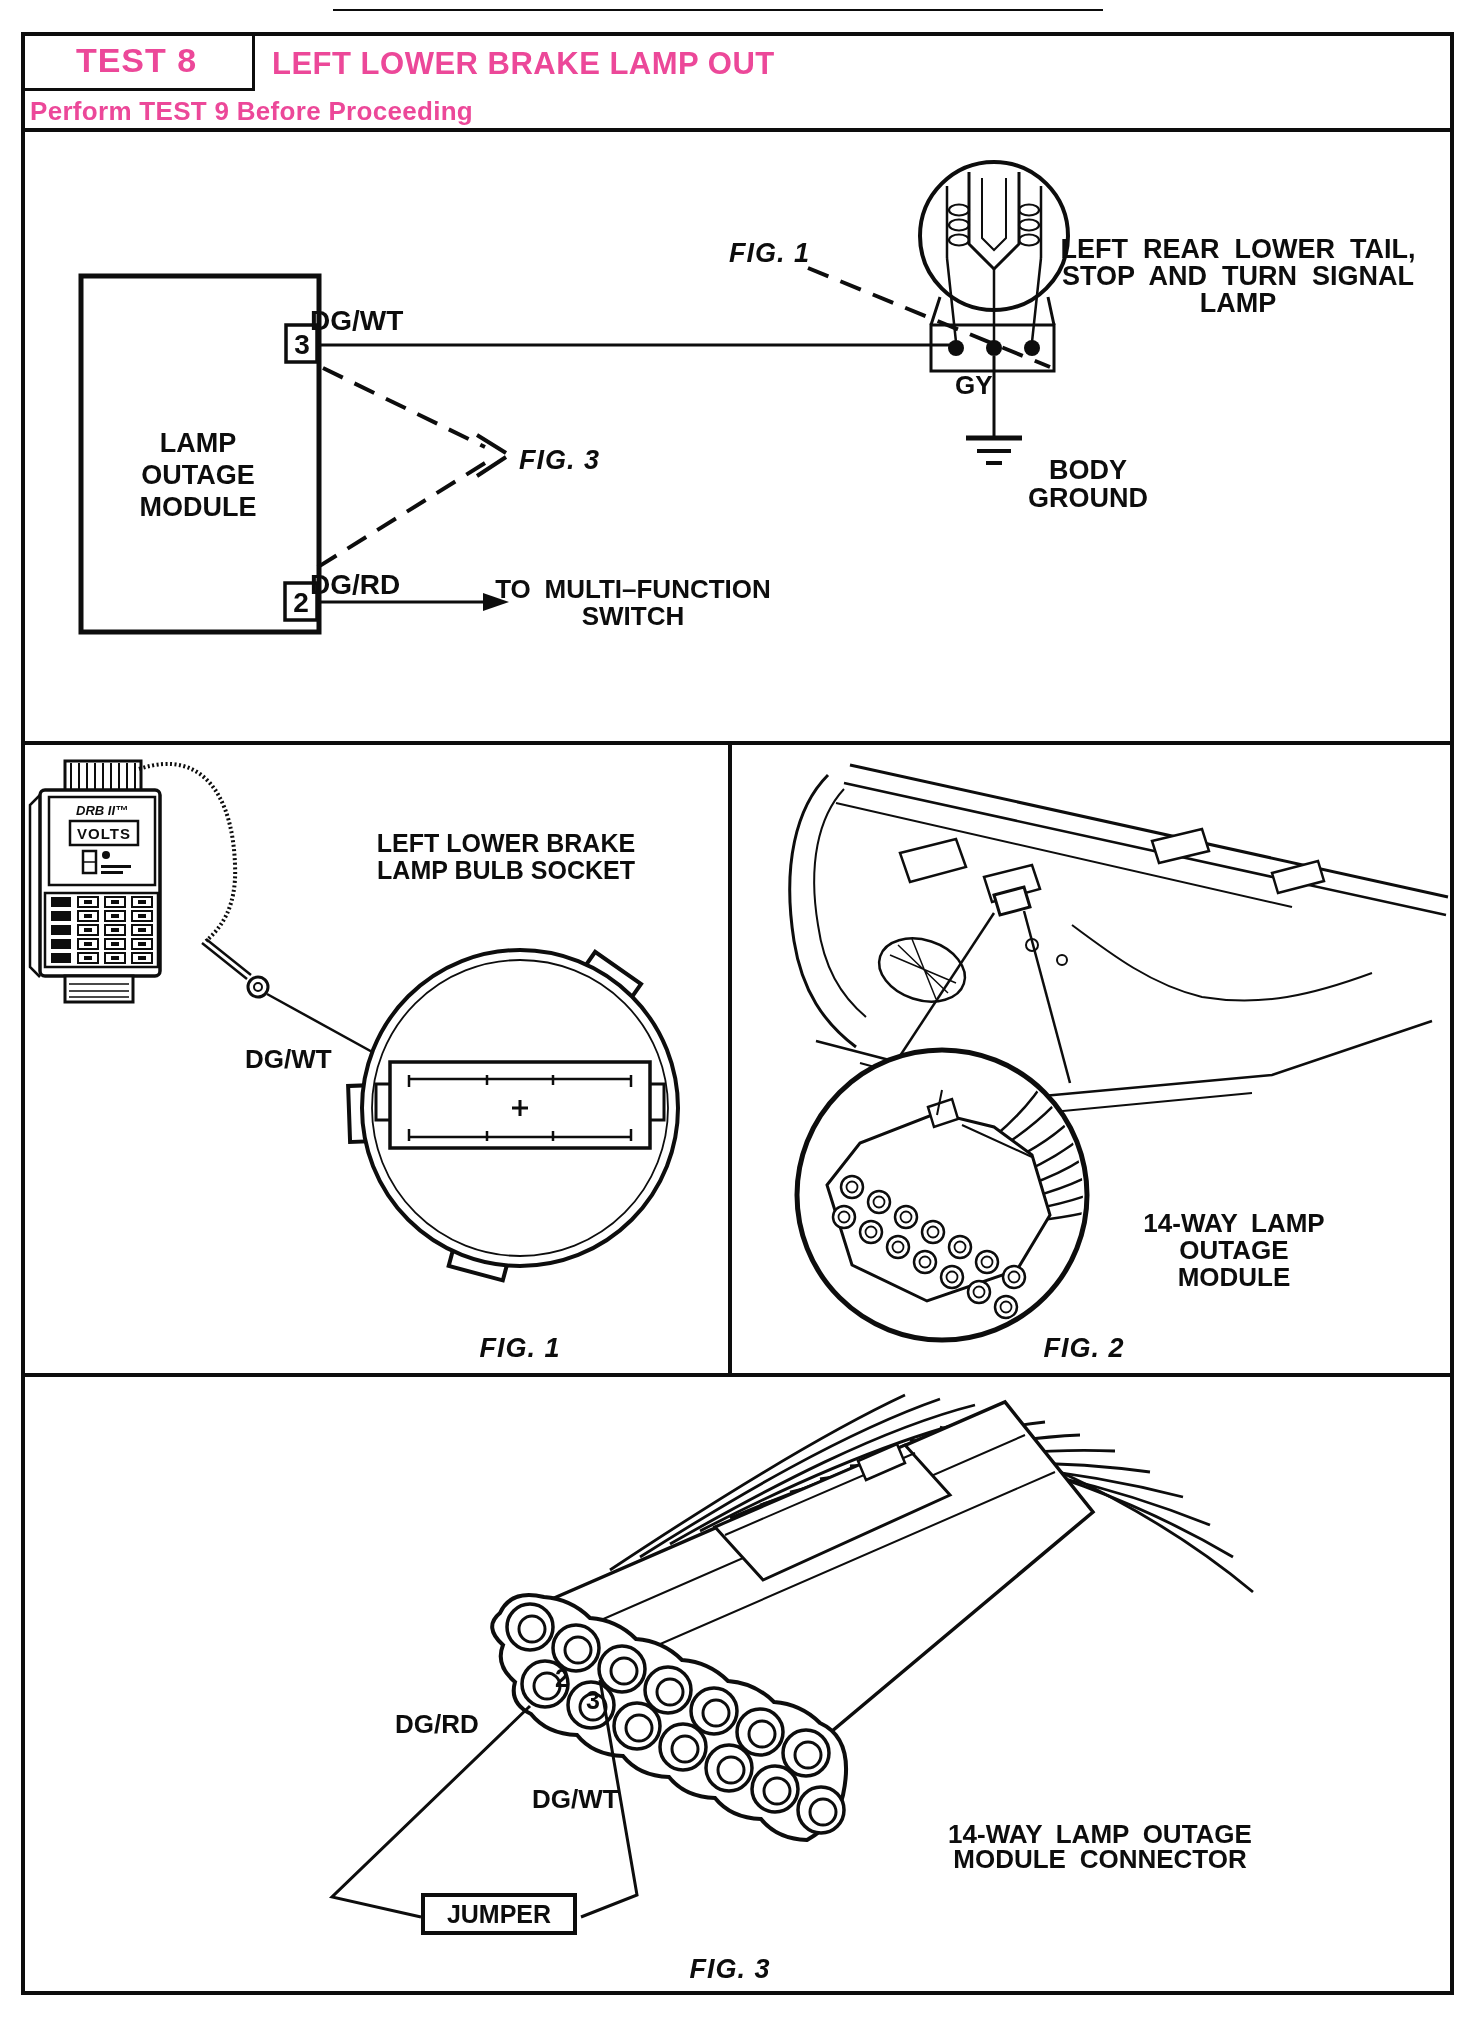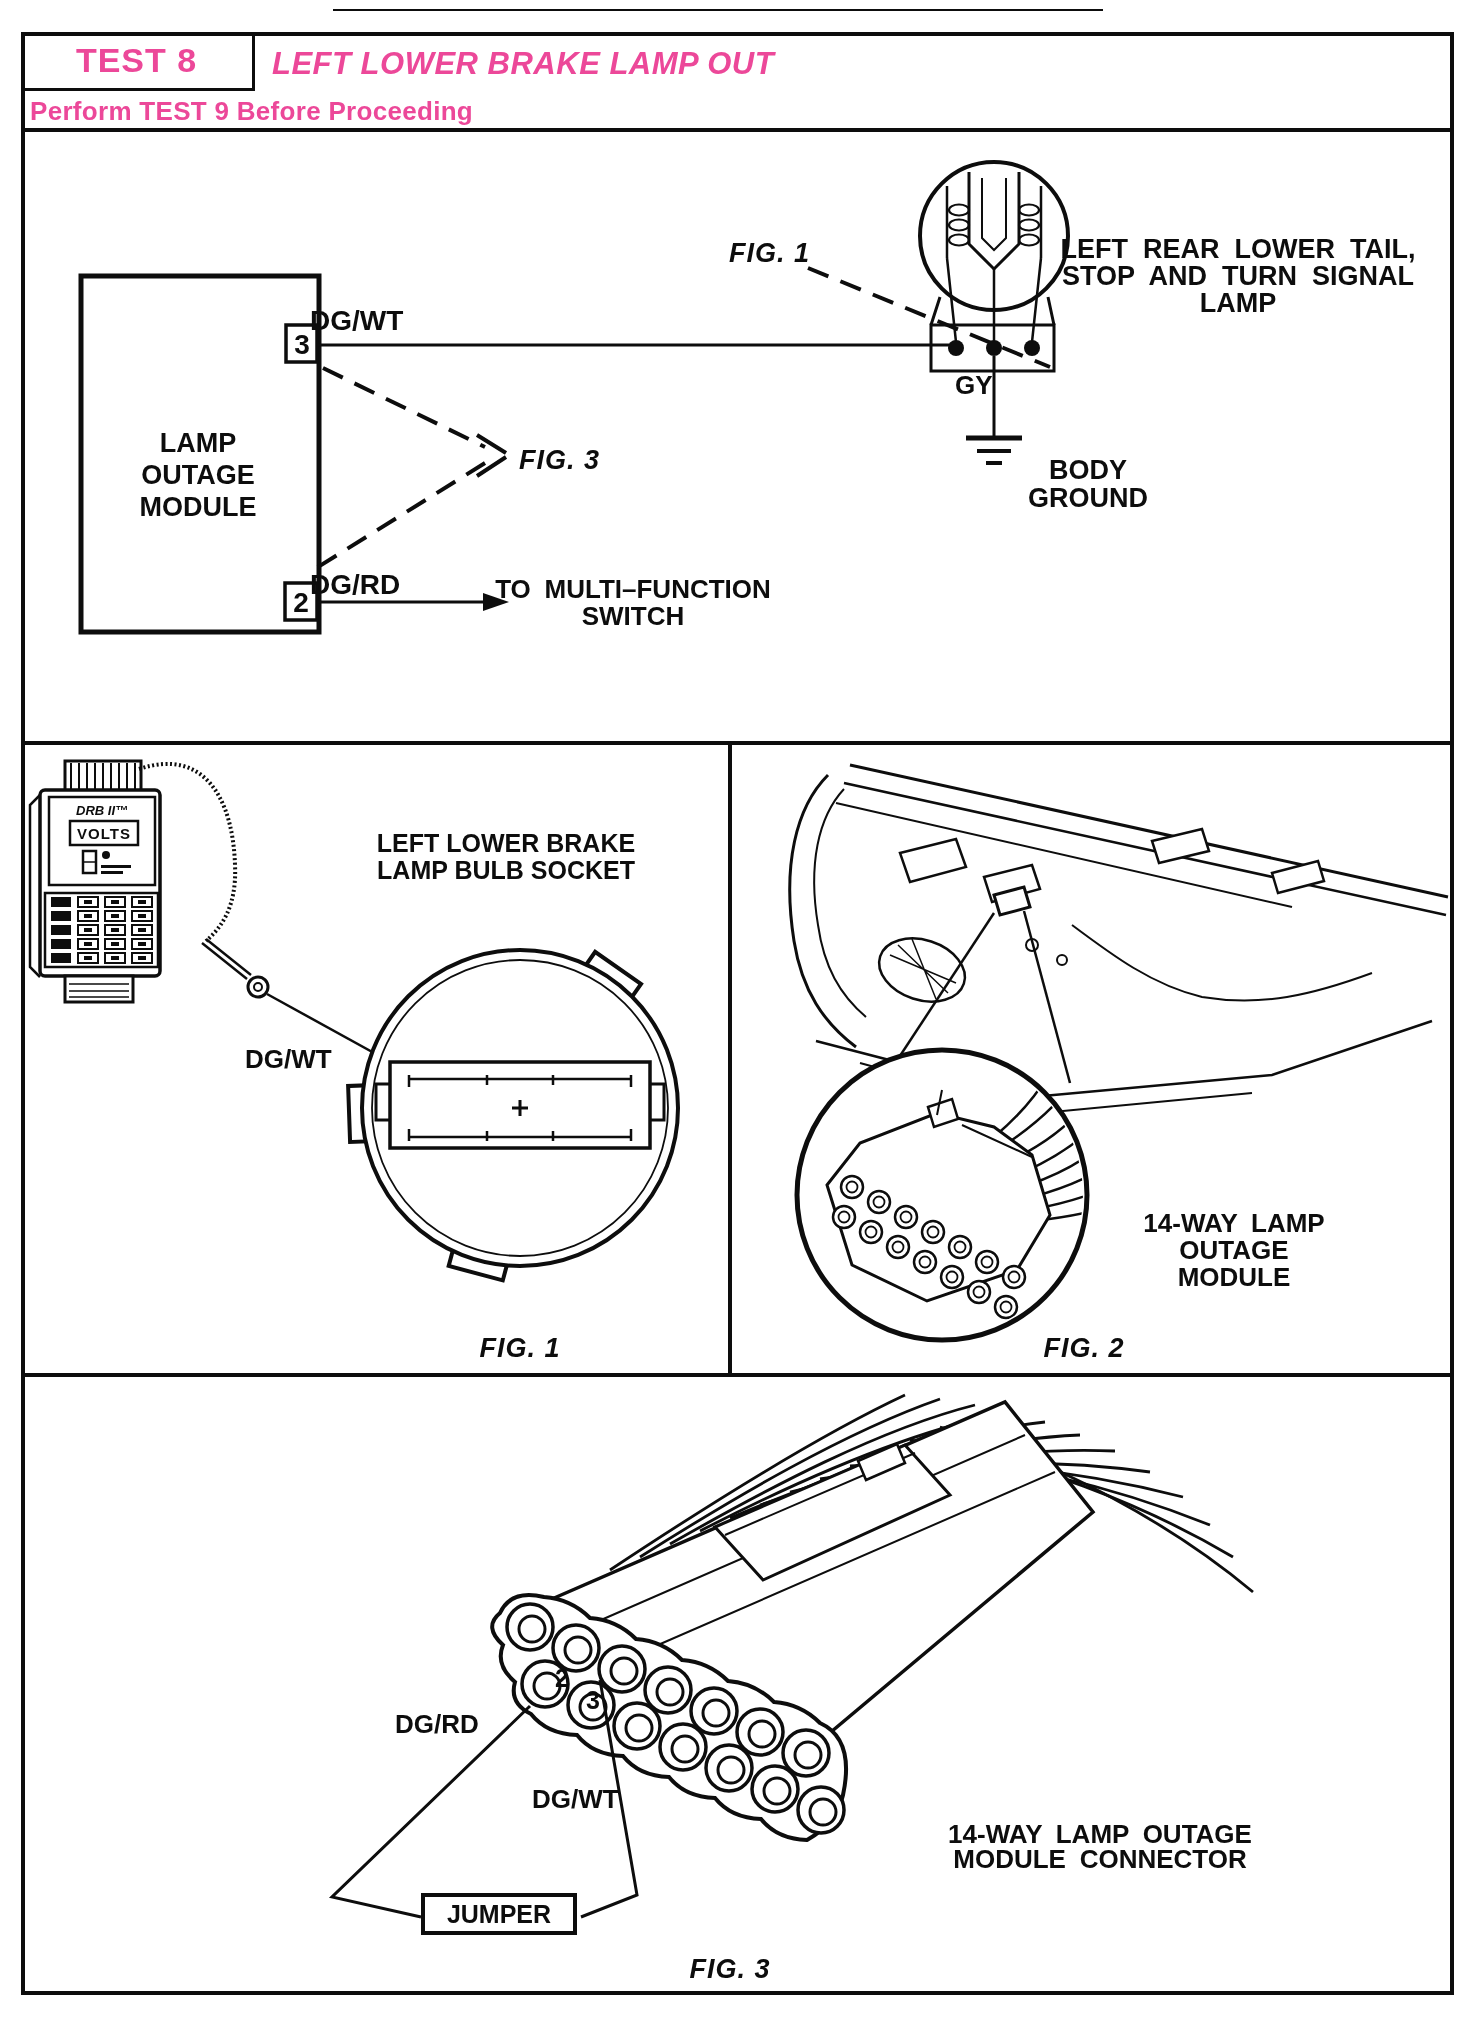--- a/index.html
+++ b/index.html
@@ -13,21 +13,21 @@
     border:4px solid #0d0d0d;box-sizing:border-box;background:#fff;
   }
   .testbox{
     position:absolute;left:21px;top:32px;width:234px;height:59px;
     border-right:3px solid #0d0d0d;border-bottom:3px solid #0d0d0d;
     box-sizing:border-box;display:flex;align-items:center;justify-content:center;
     font-weight:700;font-size:34px;letter-spacing:1px;
   }
   .title{
     position:absolute;left:272px;top:40px;width:900px;height:48px;
-    display:flex;align-items:center;font-weight:700;font-size:31px;letter-spacing:0.5px;font-style:italic;
+    display:flex;align-items:center;font-weight:700;font-size:31px;letter-spacing:0.5px;
   }
   .subtitle{
     position:absolute;left:30px;top:96px;font-weight:700;font-size:26px;letter-spacing:0.3px;
   }
   svg{position:absolute;overflow:visible;}
   svg text{fill:#0d0d0d;}
   .t-lbl{font:700 28px "Liberation Sans",sans-serif;}
   .t-lbl27{font:700 27px "Liberation Sans",sans-serif;word-spacing:0.28em;}
   .t-lbl26{font:700 26px "Liberation Sans",sans-serif;word-spacing:0.25em;}
   .t-lbl25{font:700 25px "Liberation Sans",sans-serif;}

